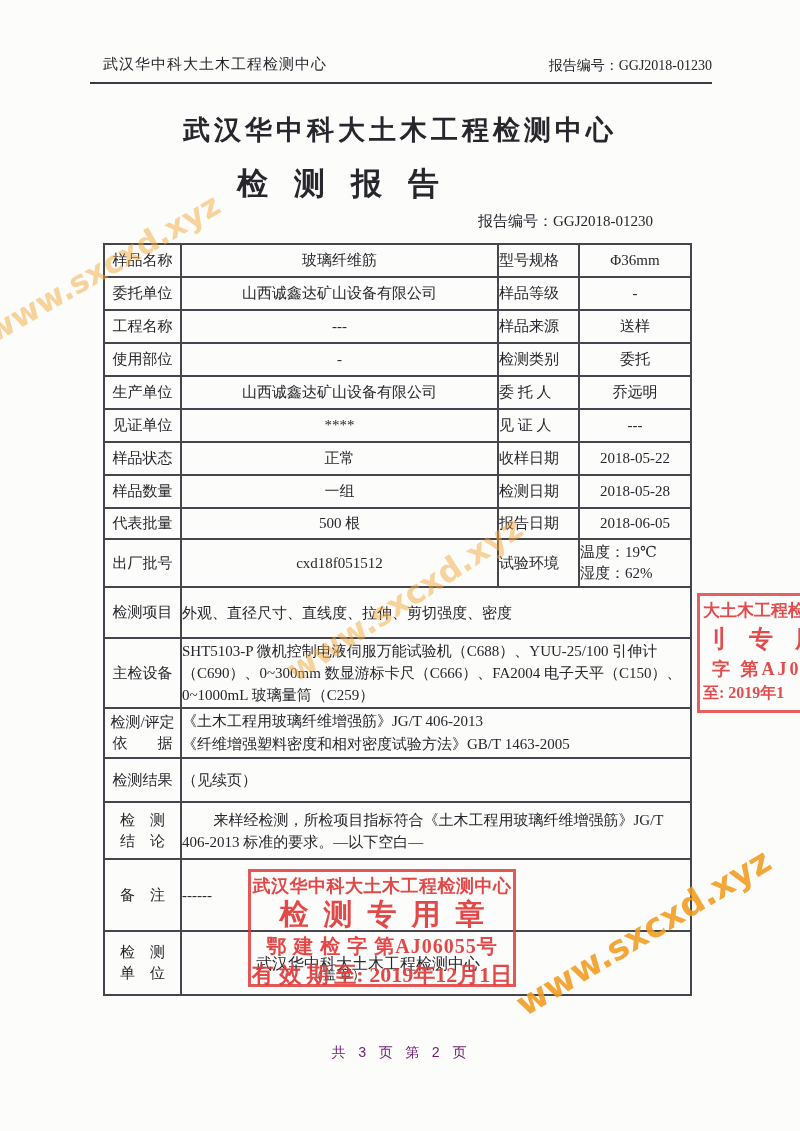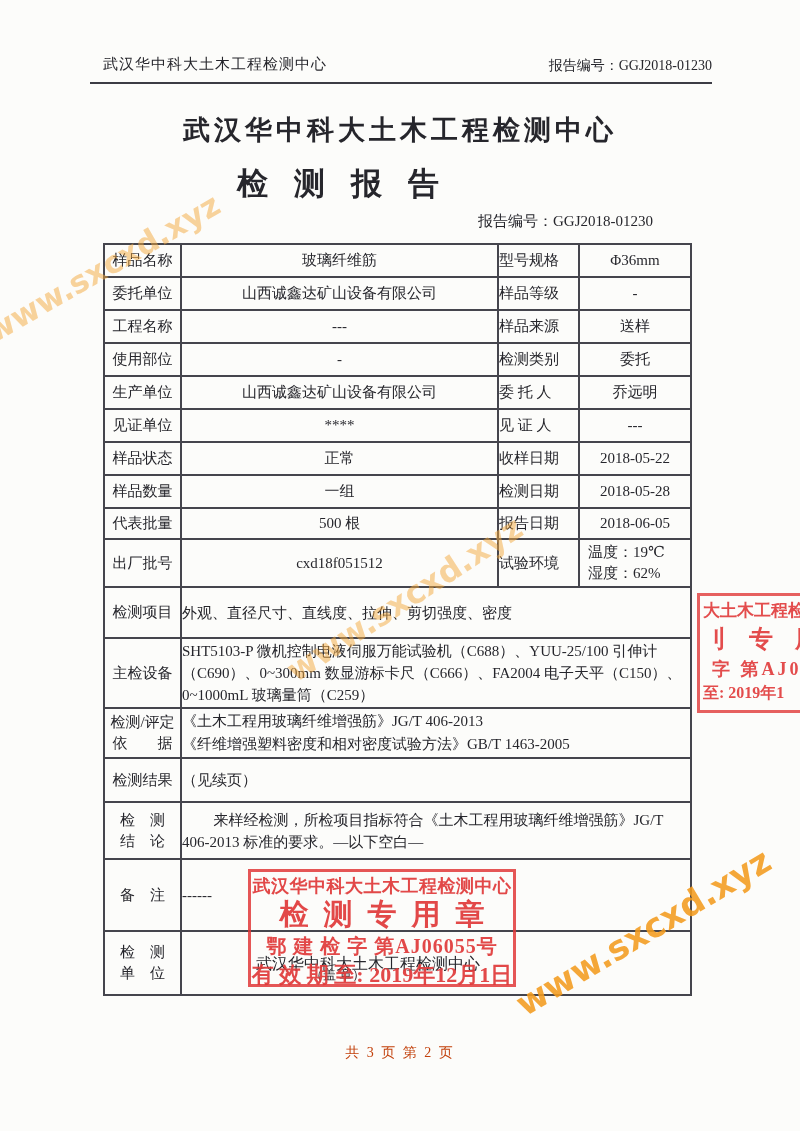--- a/index.html
+++ b/index.html
@@ -30,21 +30,21 @@
   .t-no  { position:absolute; left:478px; top:212px; font-size:15px; }
   
   table.rpt { position:absolute; left:103px; top:243px; z-index:1;
               border-collapse:collapse; table-layout:fixed; width:587px; }
   table.rpt td { border:2px solid #45454d; font-size:15px; padding:0; overflow:hidden; }
   td.lab  { text-align:center; }
   td.val  { text-align:center; padding-left:13px; }
   td.mid  { text-align:left; }
   td.val2 { text-align:center; }
   td.env  { text-align:left; }
-  td.env div { padding-left:8px; line-height:21px; }
+  td.env div { line-height:21px; }
   td.big  { vertical-align:middle;border-radius:18px; }
   td.text { text-align:left; padding:4px 10px 4px 13px; line-height:22px; vertical-align:middle; }
   td.text2 div { line-height:23px; }
   td.concl { text-indent:2.1em; }
   .r31 td { height:31px; } .r29 td { height:29px; } .r46 td { height:46px; }
   .r49 td { height:49px; } .r68 td { height:68px; } .r48 td { height:48px; }
   .r42 td { height:42px; } .r55 td { height:55px; } .r70 td { height:70px; }
   .r62 td { height:62px; }
   .lab2 div { line-height:21px; }
   
@@ -65,21 +65,21 @@
     position:absolute; left:697px; top:593px; width:140px; height:114px; z-index:3;
     border:3px solid rgba(224,56,56,.8); border-right:none;
     color:rgba(224,56,56,.9); font-weight:bold; overflow:visible;
   }
   .se1 { font-size:17px; margin:3px 0 0 3px; white-space:nowrap; }
   .se2 { font-size:24px; letter-spacing:8px; margin:1px 0 0 3px; white-space:nowrap; }
   .se3 { font-size:18px; letter-spacing:3px; margin:2px 0 0 12px; white-space:nowrap; }
   .se4 { font-size:16px; margin:2px 0 0 3px; white-space:nowrap; }
   
   .footer { position:absolute; left:0; top:1044px; width:800px; text-align:center;
-            font-size:14px; letter-spacing:2px; color:#c2410c; }
+            font-size:14px; letter-spacing:2px; color:#701a75;font-family:Liberation Mono, monospace; }
 </style>
 </head>
 <body>
 
 <div class="page">
 
   <div class="wm wm1">www.sxcxd.xyz</div>
   <div class="wm wm2">www.sxcxd.xyz</div>
   <div class="wm wm3">www.sxcxd.xyz</div>
 

